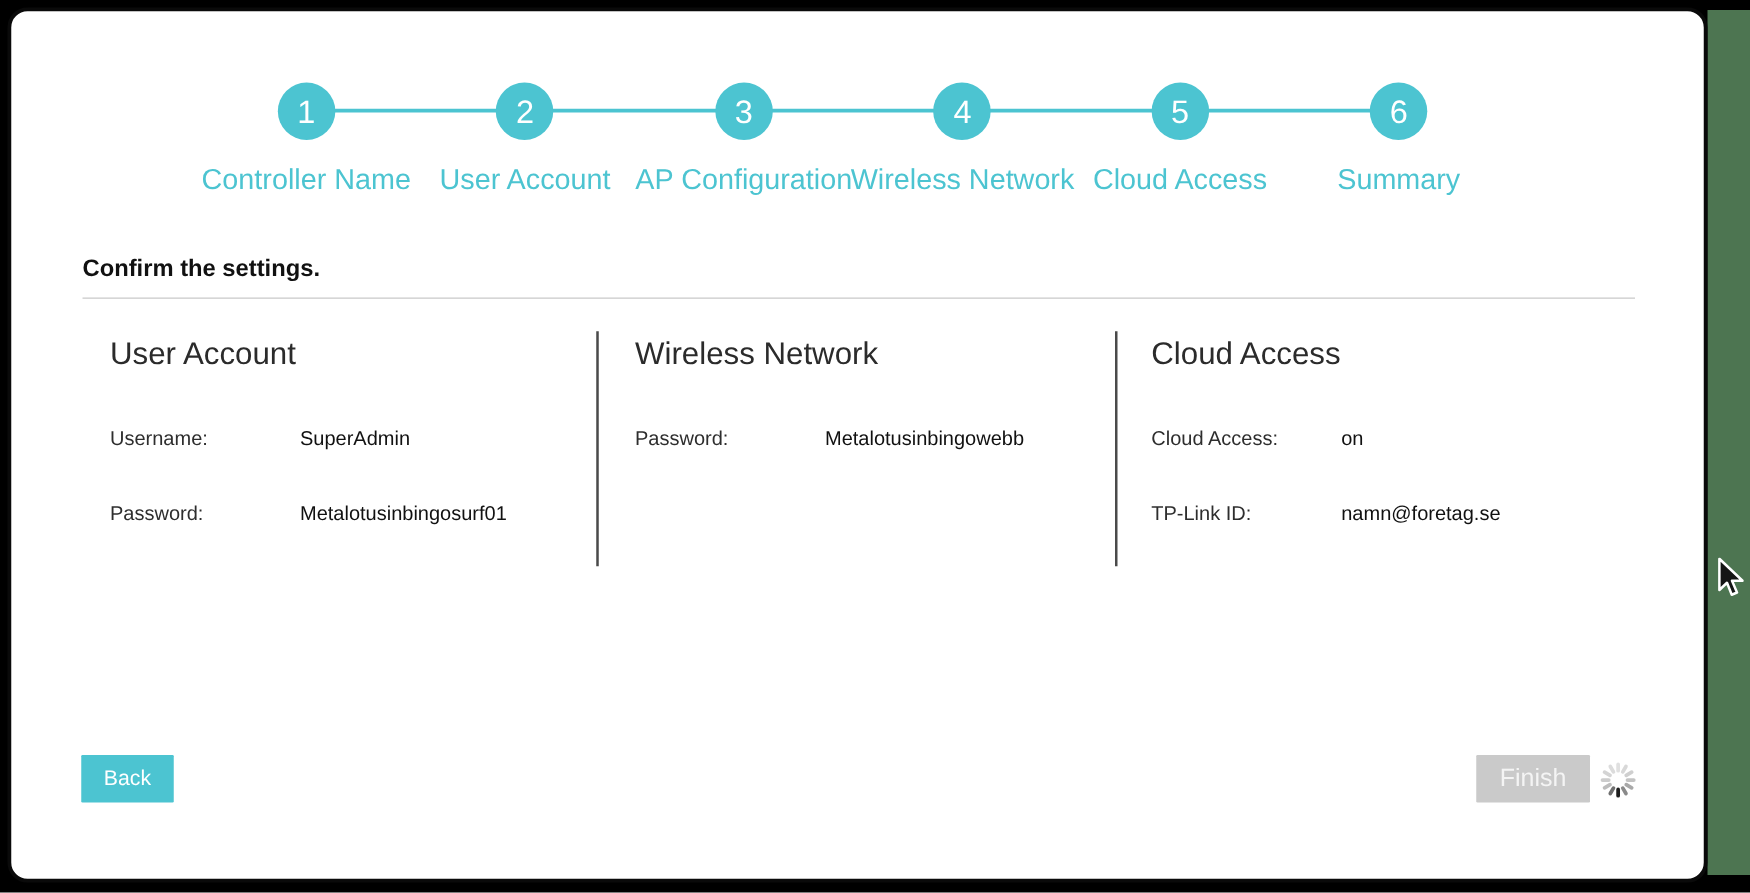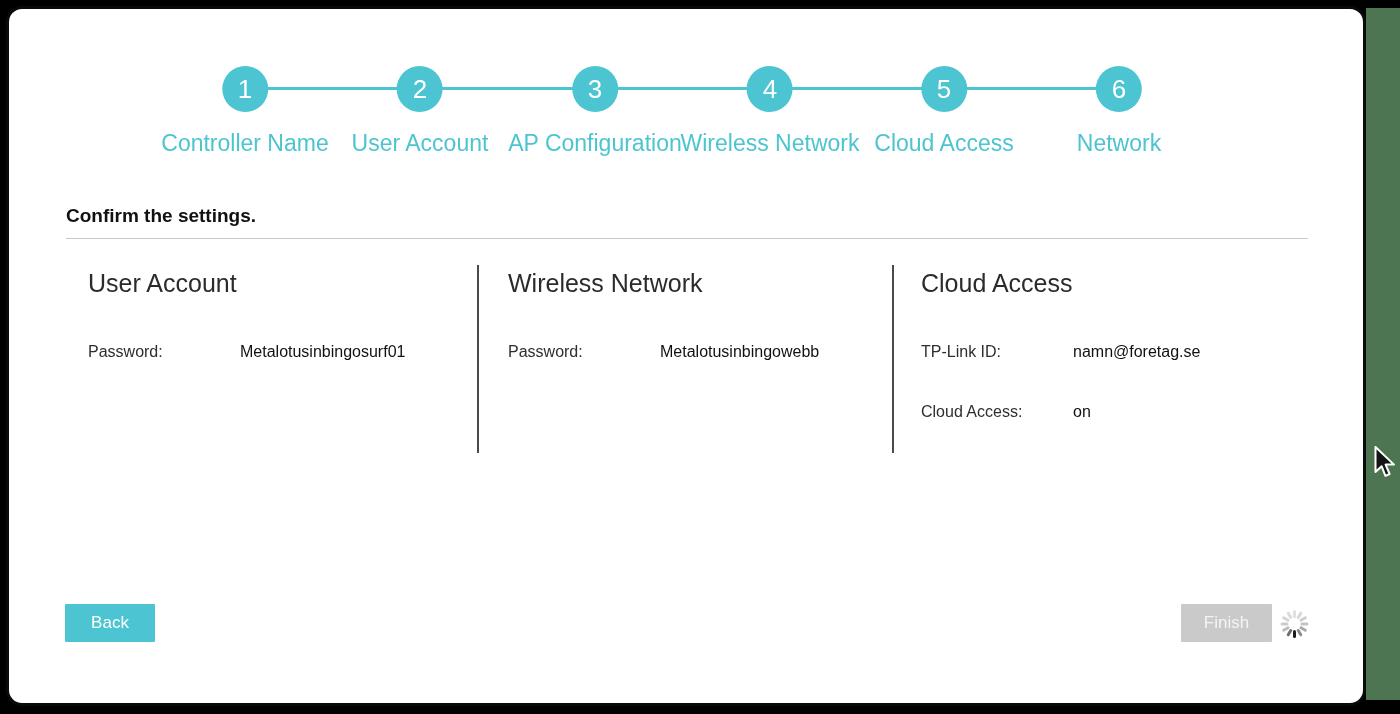--- a/index.html
+++ b/index.html
@@ -59,29 +59,29 @@
   .col-2 { left:499px; }
   .col-3 { left:912px; }
   .v-divider {
     position:absolute; top:256px; width:2px; height:188px; background:#4a4a4a;
   }
   .vd-1 { left:468px; }
   .vd-2 { left:883px; }
 
   
   .back-button {
-    position:absolute; left:56px; top:595px; width:90px; height:38px;
+    position:absolute; left:56px; top:595px; width:74px; height:38px;
     background:#4cc4d1; border:none; border-radius:1px;
     color:#fff; font-size:17px; font-family:"Liberation Sans", sans-serif;
     cursor:pointer;
   }
   .finish-button {
     position:absolute; left:1172px; top:595px; width:91px; height:38px;
     background:#cacaca; border:none; border-radius:1px;
-    color:#f4f4f4; font-size:17px; font-family:"Liberation Sans", sans-serif;
+    color:#f4f4f4; font-size:20px; font-family:"Liberation Sans", sans-serif;
   }
   
   .spinner {
     position:absolute; left:1271px; top:601px; width:28px; height:28px;
   }
   .spinner i {
     position:absolute; left:13px; top:0; width:3px; height:8px; border-radius:1.5px;
     transform-origin:1.5px 14px;
   }
   .spinner i:nth-child(1){ transform:rotate(0deg);   background:#e0e0e0; }
@@ -125,31 +125,35 @@
     <div class="step" style="left:761px">
       <div class="step-circle">4</div>
       <div class="step-label">Wireless Network</div>
     </div>
     <div class="step" style="left:935px">
       <div class="step-circle">5</div>
       <div class="step-label">Cloud Access</div>
     </div>
     <div class="step" style="left:1110px">
       <div class="step-circle">6</div>
-      <div class="step-label">Network</div>
+      <div class="step-label">Summary</div>
     </div>
   </div>
 
   <div class="confirm-heading">Confirm the settings.</div>
   <div class="top-divider"></div>
 
   <div class="section col-1">
     <div class="section-title">User Account</div>
     <div class="section-rows">
       <div class="row">
+        <span class="row-label">Username:</span>
+        <span class="row-value">SuperAdmin</span>
+      </div>
+      <div class="row">
         <span class="row-label">Password:</span>
         <span class="row-value">Metalotusinbingosurf01</span>
       </div>
     </div>
   </div>
 
   <div class="v-divider vd-1"></div>
 
   <div class="section col-2">
     <div class="section-title">Wireless Network</div>
@@ -160,26 +164,26 @@
       </div>
     </div>
   </div>
 
   <div class="v-divider vd-2"></div>
 
   <div class="section col-3">
     <div class="section-title">Cloud Access</div>
     <div class="section-rows">
       <div class="row">
+        <span class="row-label">Cloud Access:</span>
+        <span class="row-value">on</span>
+      </div>
+      <div class="row">
         <span class="row-label">TP-Link ID:</span>
         <span class="row-value">namn@foretag.se</span>
-      </div>
-      <div class="row">
-        <span class="row-label">Cloud Access:</span>
-        <span class="row-value">on</span>
       </div>
     </div>
   </div>
 
   <button class="back-button">Back</button>
   <button class="finish-button" disabled="">Finish</button>
   <div class="spinner">
     <i></i>
       <i></i>
       <i></i>

